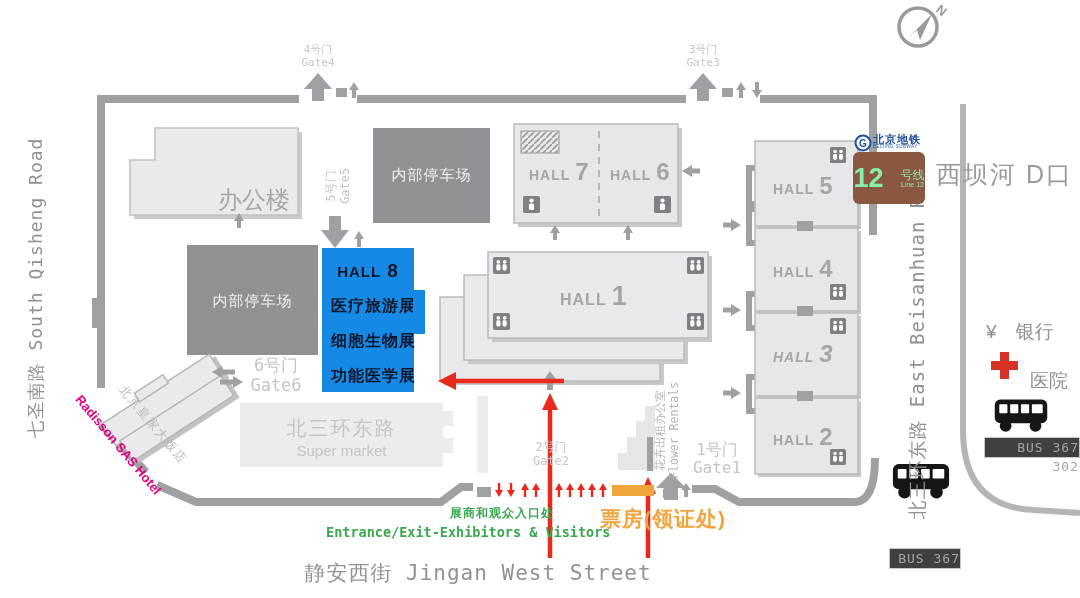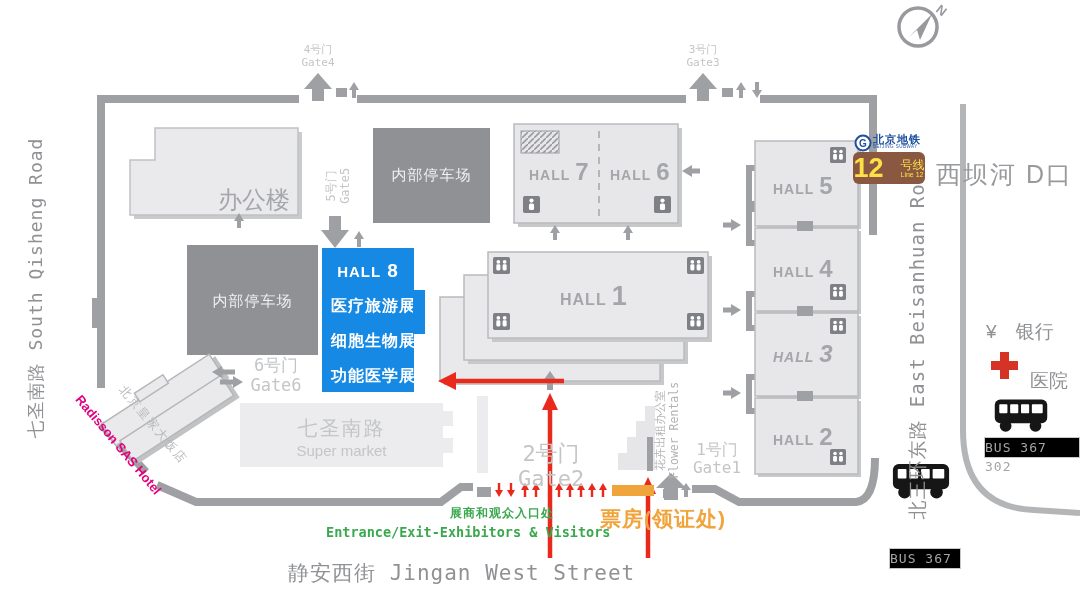--- a/index.html
+++ b/index.html
@@ -6,26 +6,26 @@
   #stage{position:relative;width:1080px;height:598px;background:#fff;overflow:hidden;
          font-family:"Liberation Sans",sans-serif;}
   .abs{position:absolute;}
   .mono{font-family:"DejaVu Sans Mono",monospace;}
   .street{color:#8f9194;font-size:20px;letter-spacing:1px;white-space:nowrap;}
   .gate-lbl{color:#c3c5c7;font-size:11px;line-height:1.15;text-align:center;white-space:nowrap;}
   .hall-lbl{color:#a4a6a9;font-weight:bold;white-space:nowrap;}
   .hall-lbl .hword{font-size:14px;letter-spacing:1px;}
   .hall-lbl .hnum{font-size:24px;margin-left:5px;}
   .bldg-dark-lbl{color:#efeff1;font-size:15px;text-align:center;letter-spacing:1px;}
-  .blue-box{background:#1589e4;color:#ffffff;}
+  .blue-box{background:#1589e4;color:#0f172a;}
   .blue-box .t{font-weight:bold;text-align:center;margin-top:12px;font-size:15px;letter-spacing:1px;}
   .blue-box .t b{font-size:19px;margin-left:6px;}
   .blue-box .ln{font-weight:bold;font-size:16px;letter-spacing:1px;margin:14px 0 0 9px;white-space:nowrap;text-align:right;}
-  .busbox{border:1.5px solid #c6c8ca;background:#000000;color:#a2a4a7;font-size:13px;
-          text-align:left;line-height:19px;letter-spacing:1px;}
+  .busbox{border:1.5px solid #c6c8ca;background:#404040;color:#a2a4a7;font-size:13px;
+          text-align:right;line-height:19px;letter-spacing:1px;}
   .green{color:#3aa84e;font-weight:bold;}
   .orange{color:#f0a43c;font-weight:bold;}
 </style>
 </head>
 <body>
 
 <div id="stage">
 
   <svg class="abs" style="left:0;top:0" width="1080" height="598" viewBox="0 0 1080 598">
     <defs>
@@ -215,41 +215,41 @@
       <path d="M-9,10 L14,-13 L2,13 L-1,3 Z" fill="#97999c"></path>
       <text x="17" y="-16" fill="#97999c" font-size="13" font-weight="bold" transform="rotate(38 17 -16)">N</text>
     </g>
 
     <g transform="translate(863,143)">
       <circle r="7.5" fill="#fff" stroke="#1f50a0" stroke-width="2"></circle>
       <text x="0" y="3.8" text-anchor="middle" fill="#1f50a0" font-size="10" font-weight="bold">G</text>
     </g>
   </svg>
 
-  <div class="abs street mono" style="left:288px;top:559px;width:380px;text-align:left;font-size:21px;">静安西街 Jingan West Street</div>
+  <div class="abs street mono" style="left:288px;top:559px;width:380px;text-align:center;font-size:21px;">静安西街 Jingan West Street</div>
   <div class="abs street mono" style="left:-144px;top:276px;width:360px;text-align:center;font-size:18px;transform:rotate(-90deg);">七圣南路 South Qisheng Road</div>
   <div class="abs street mono" style="left:718px;top:326px;width:400px;text-align:center;font-size:19px;transform:rotate(-90deg);">北三环东路 East Beisanhuan Road</div>
 
   <div class="abs gate-lbl mono" style="left:288px;top:44px;width:60px;">
     <div>4号门</div>
       <div>Gate4</div>
   </div>
   <div class="abs gate-lbl mono" style="left:673px;top:44px;width:60px;">
     <div>3号门</div>
       <div>Gate3</div>
   </div>
   <div class="abs gate-lbl mono" style="left:307px;top:172px;width:64px;font-size:12px;transform:rotate(-90deg);">
     <div>5号门</div>
       <div>Gate5</div>
   </div>
   <div class="abs gate-lbl mono" style="left:243px;top:356px;width:66px;font-size:17px;">
     <div>6号门</div>
       <div>Gate6</div>
   </div>
-  <div class="abs gate-lbl mono" style="left:518px;top:441px;width:66px;font-size:22px;">
+  <div class="abs gate-lbl mono" style="left:518px;top:441px;width:66px;font-size:12px;">
     <div>2号门</div>
       <div>Gate2</div>
   </div>
   <div class="abs gate-lbl mono" style="left:684px;top:441px;width:66px;font-size:16px;">
     <div>1号门</div>
       <div>Gate1</div>
   </div>
 
   <div class="abs" style="left:218px;top:184px;font-size:24px;color:#a4a6a9;">办公楼</div>
   <div class="abs bldg-dark-lbl" style="left:373px;top:166px;width:117px;">内部停车场</div>
@@ -281,39 +281,39 @@
     <div class="t">
       <span>HALL</span><b>8</b>
     </div>
     <div class="ln">医疗旅游展</div>
     <div class="ln">细胞生物展</div>
     <div class="ln">功能医学展</div>
   </div>
   <div class="abs" style="left:413px;top:290px;width:12px;height:44px;background:#1589e4;"></div>
 
   <div class="abs" style="left:241px;top:415px;width:201px;text-align:center;color:#c3c5c7;">
-    <div style="font-size:20px;letter-spacing:2px;">七圣南路</div>
+    <div style="font-size:20px;letter-spacing:2px;">北三环东路</div>
     <div style="font-size:15px;">Super market</div>
   </div>
 
   <div class="abs" style="left:84px;top:392px;font-size:13px;font-weight:bold;color:#e4007f;white-space:nowrap;transform:rotate(50deg);transform-origin:left top;">Radisson SAS Hotel</div>
   <div class="abs" style="left:128px;top:382px;font-size:12px;color:#b7b9bb;white-space:nowrap;letter-spacing:2px;transform:rotate(50deg);transform-origin:left top;">北京皇家大饭店</div>
 
   <div class="abs" style="left:611px;top:416px;width:112px;text-align:center;color:#b0b2b5;font-size:11.5px;line-height:1.25;transform:rotate(-90deg);white-space:nowrap;">
     <div>花卉出租办公室</div>
     <div class="mono">Flower Rentals</div>
   </div>
 
   <div class="abs" style="left:873px;top:134px;color:#1f50a0;line-height:1;">
     <div style="font-size:11px;font-weight:bold;letter-spacing:1px;">北京地铁</div>
     <div style="font-size:4.5px;letter-spacing:0.5px;">BEIJING SUBWAY</div>
   </div>
-  <div class="abs" style="left:853px;top:152px;width:72px;height:32px;background:#8a5740;border-radius:6px;color:#fde047;display:flex;align-items:center;justify-content:center;">
+  <div class="abs" style="left:853px;top:152px;width:72px;height:52px;background:#8a5740;border-radius:6px;color:#86efac;display:flex;align-items:center;justify-content:center;">
     <span style="font-size:27px;font-weight:bold;">12</span>
-    <span style="margin-left:17px;line-height:1;">
+    <span style="margin-left:17px;line-height:1;text-align:center;">
       <span style="display:block;font-size:12px;">号线</span>
       <span style="display:block;font-size:7px;">Line 12</span>
     </span>
   </div>
   <div class="abs" style="left:936px;top:158px;font-size:25px;color:#97999c;letter-spacing:2px;white-space:nowrap;">西坝河 D口</div>
 
   <div class="abs" style="left:986px;top:319px;font-size:19px;color:#8f9194;white-space:nowrap;">
     <span>¥</span>
     <span style="margin-left:14px;">银行</span>
   </div>

